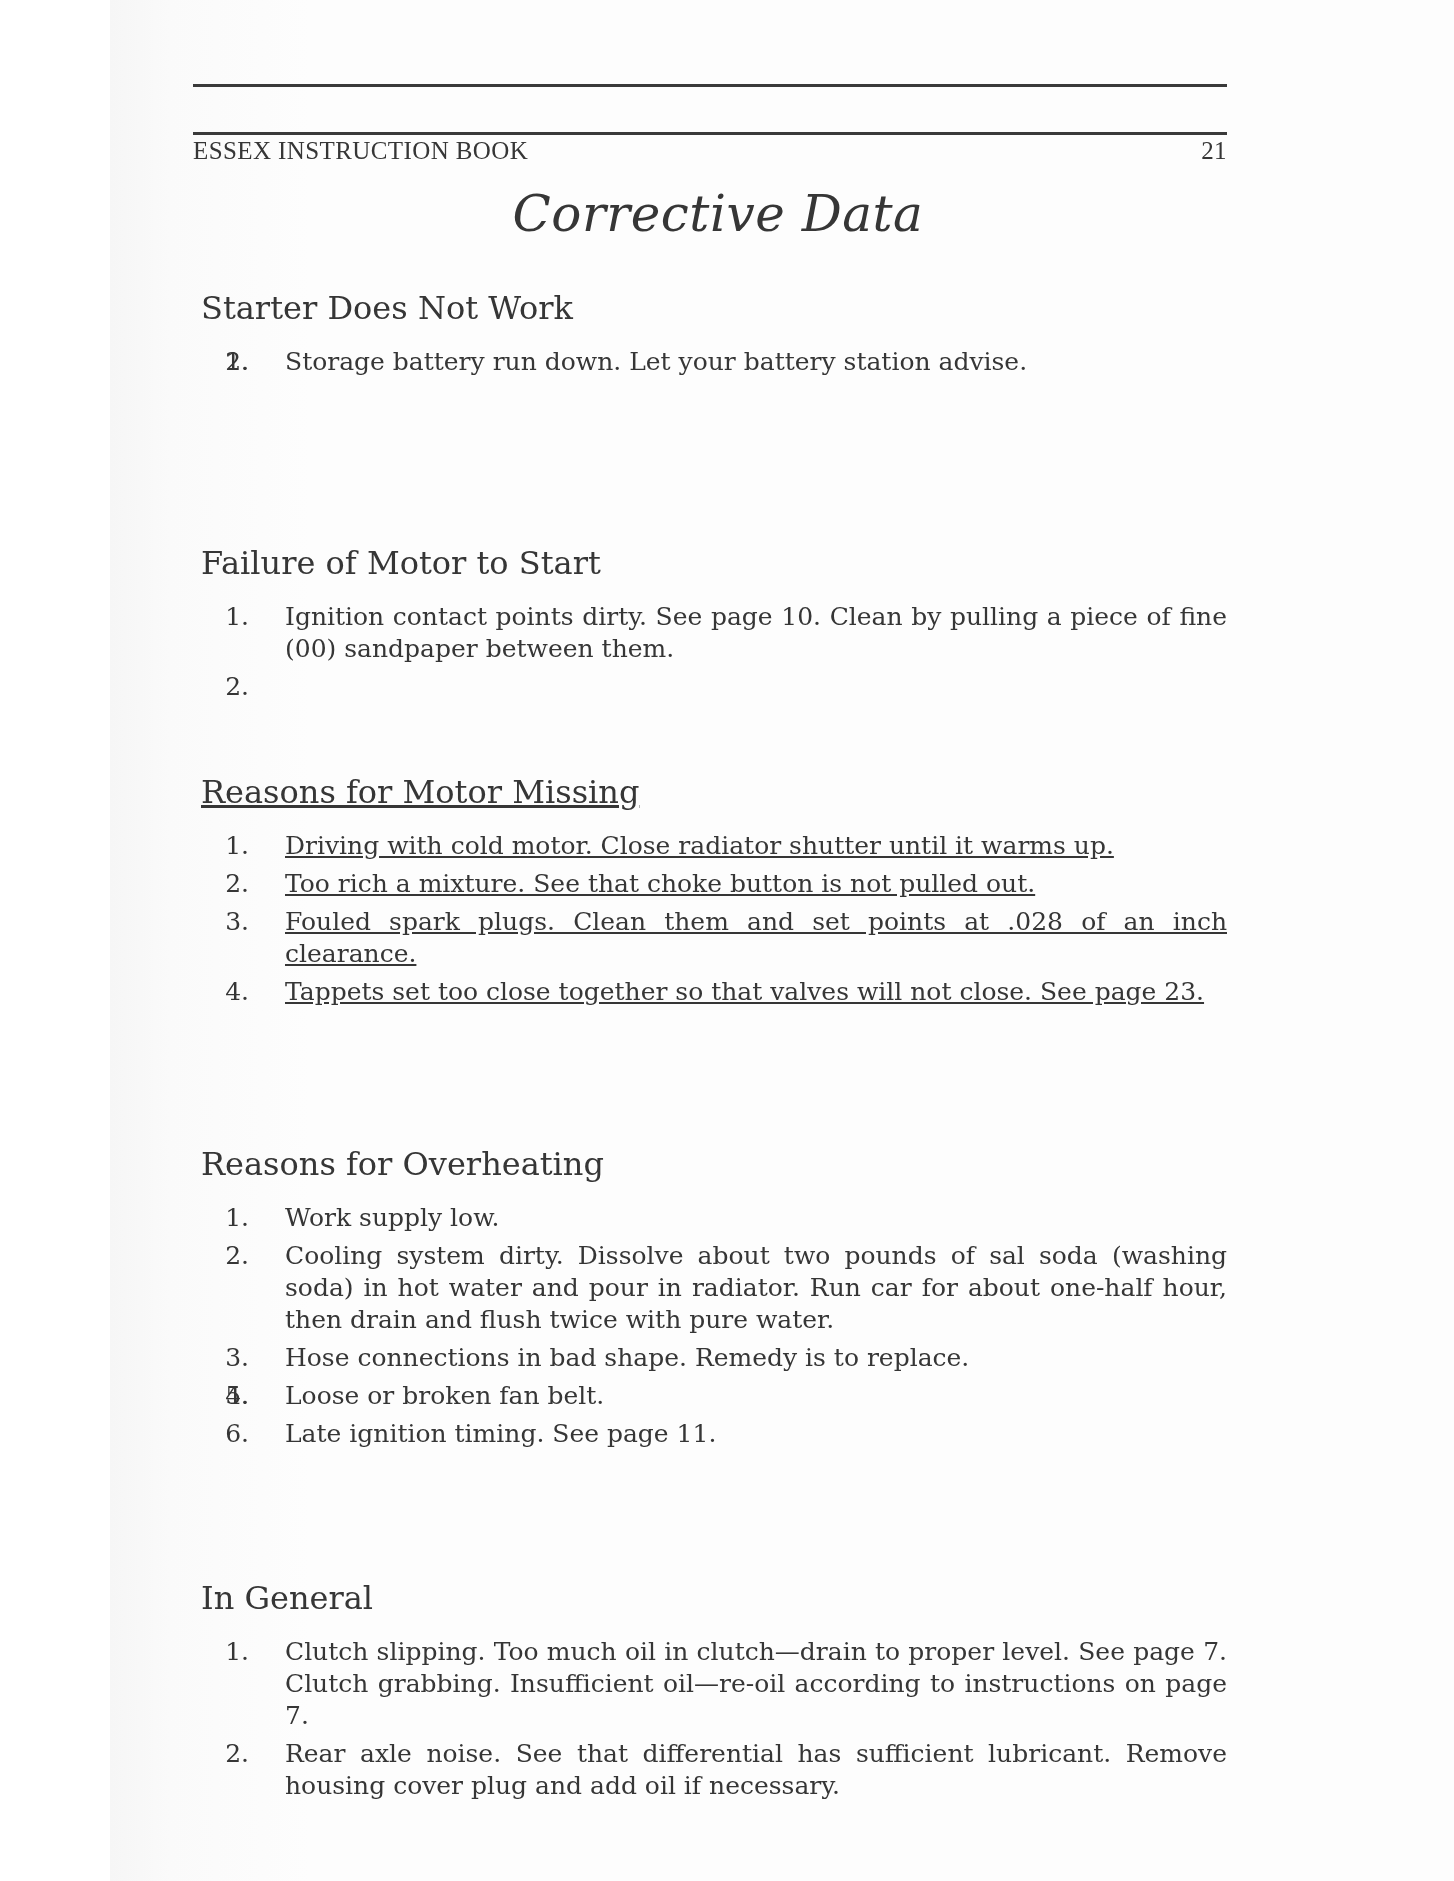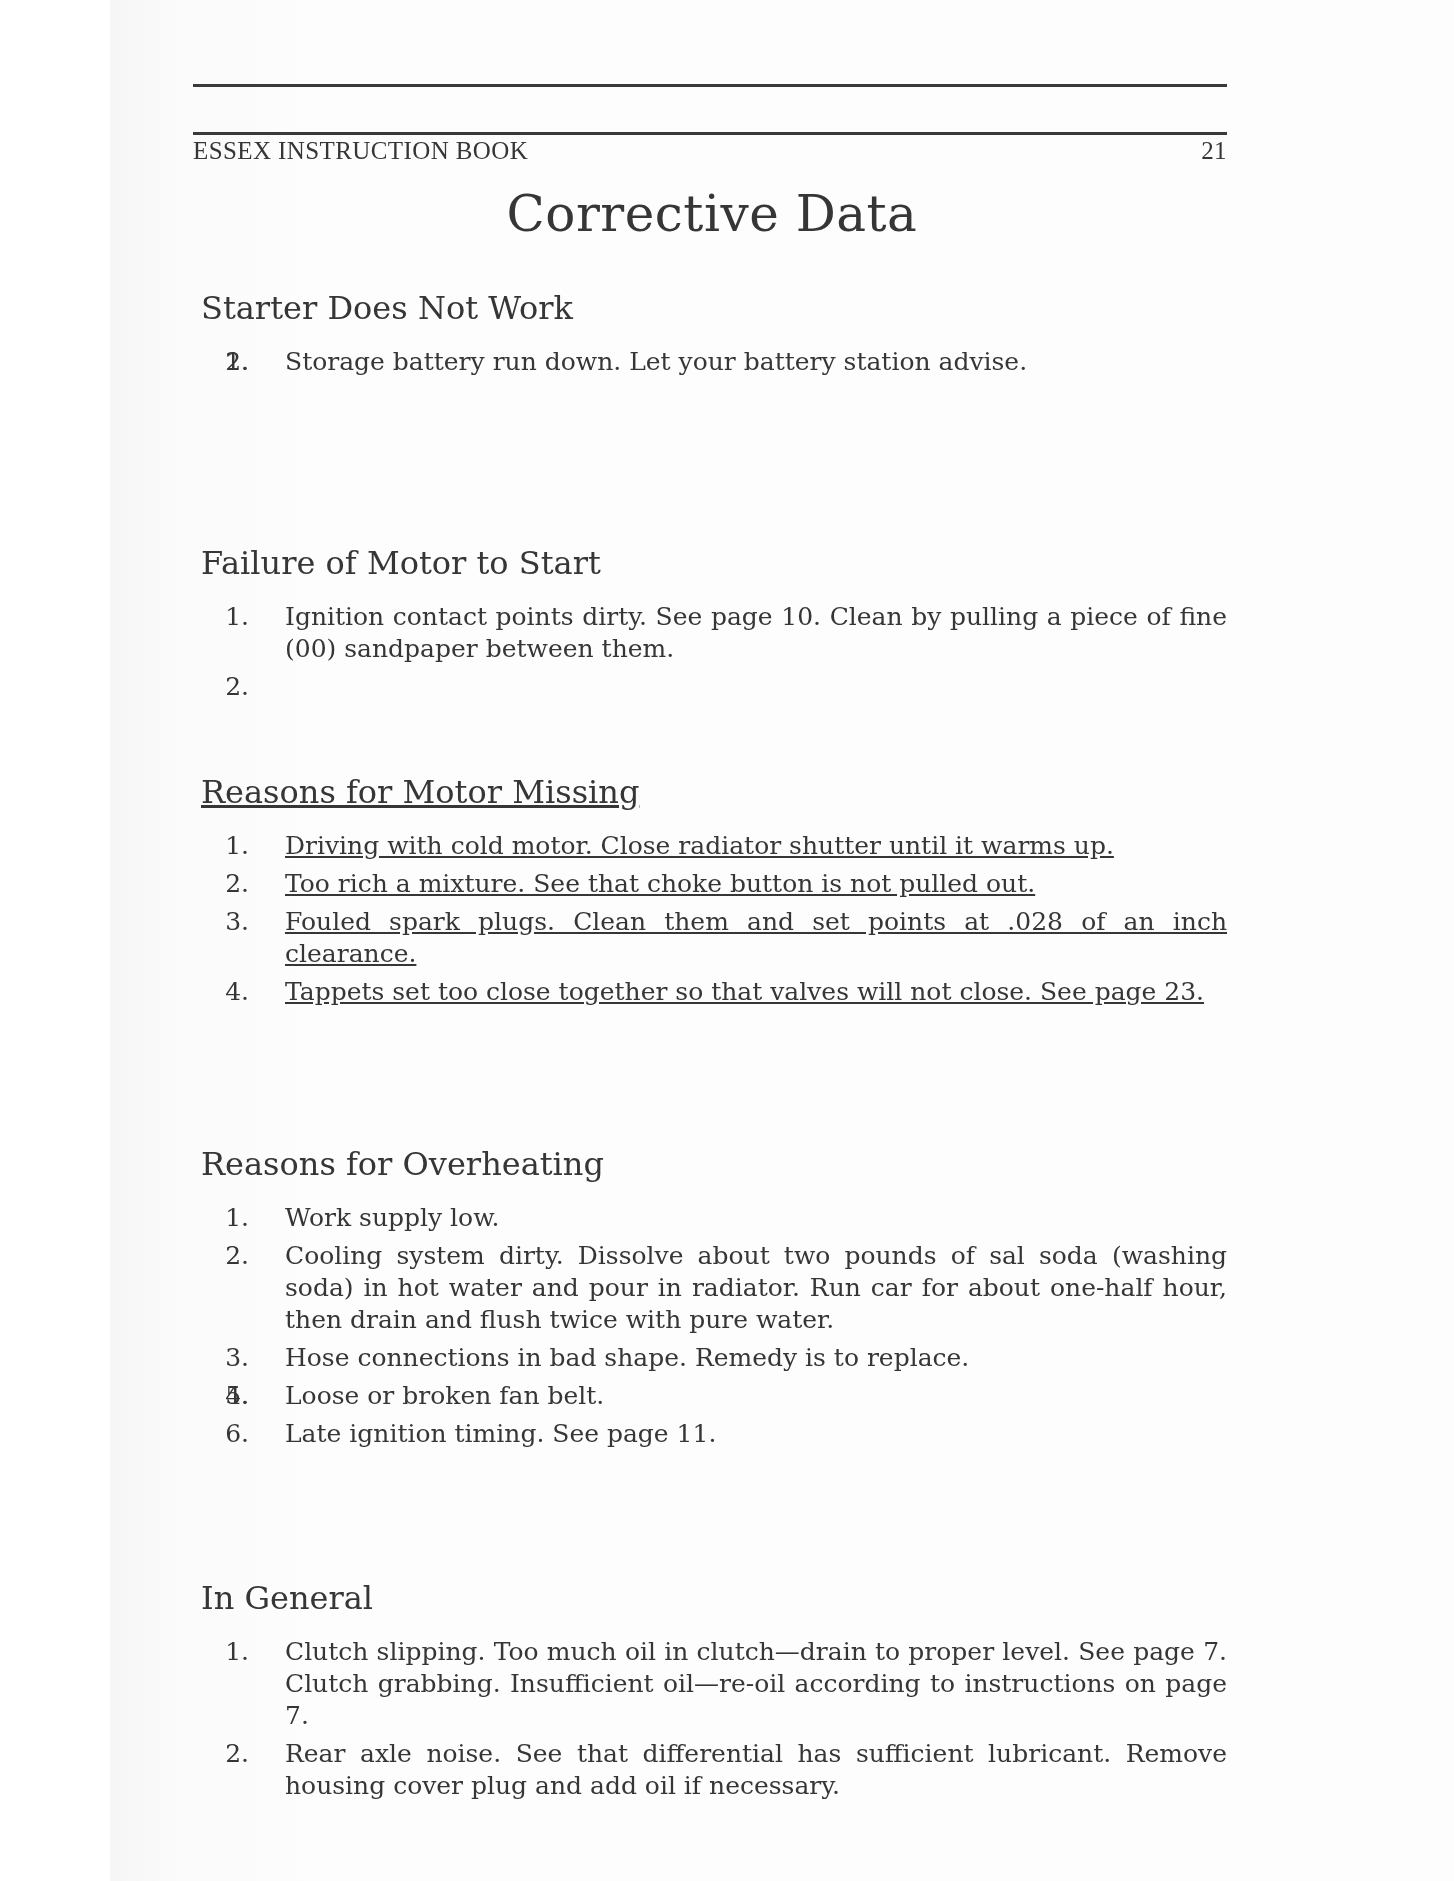--- a/index.html
+++ b/index.html
@@ -23,23 +23,23 @@
   .rule.bottom { top: 132px; }
   .running-head {
     position: absolute; left: 0; top: 96px; width: 1034px; height: 30px;
     font-family: "Liberation Serif", "DejaVu Serif", serif;
     font-size: 25px; line-height: 30px; letter-spacing: 0.4px; margin-top: 40px;
   }
   .running-head .title { position: absolute; left: 0; top: 0; }
   .running-head .folio { position: absolute; right: 0; top: 0; }
 
   .page-title {
-    position: absolute; left: 2px; top: 184px; width: 1034px; text-align: center;
+    position: absolute; left: 8px; top: 184px; width: 1034px; text-align: center;
     font-family: "DejaVu Serif", serif; font-size: 50px; line-height: 60px;
-    font-weight: normal; margin: 0; letter-spacing: 0.5px;
+    font-weight: normal; margin: 0; letter-spacing: 0.5px; font-style: italic;
   }
 
   .section { position: absolute; left: 0; width: 1034px; }
   .section h2 {
     margin: 8px; font-weight: normal;
     font-family: "DejaVu Serif", serif; font-size: 32px; line-height: 40px;
     height: 40px;
   }
   .section ol { list-style: none; margin: 18px 0 0 0; padding: 0; }
   .section li {

